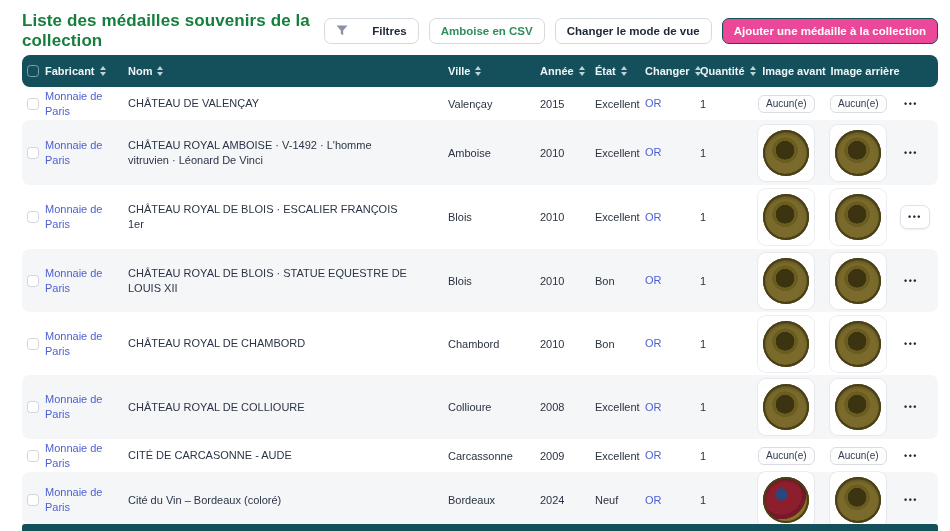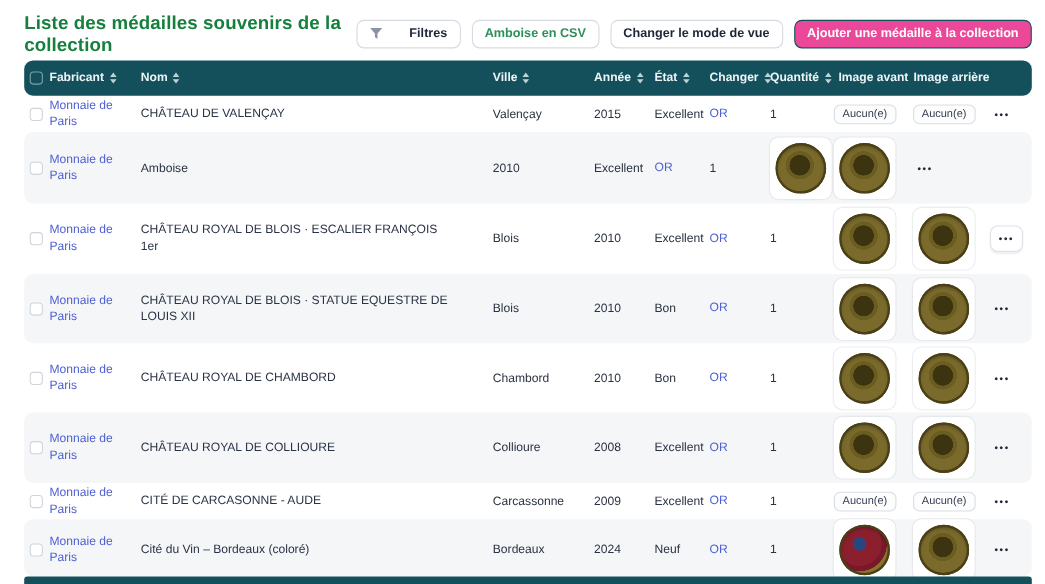--- a/index.html
+++ b/index.html
@@ -213,20 +213,21 @@
         </div>
         <div class="cell-center">
           <button class="actions-btn">•••</button>
         </div>
       </div>
       <div class="grid-row row h65 alt">
         <div class="cell">
           <input type="checkbox" style="">
         </div>
         <div class="cell fabricant-cell"><a class="link">Monnaie de Paris</a></div>
+        <div class="cell nom-cell">CHÂTEAU ROYAL AMBOISE · V-1492 · L'homme vitruvien · Léonard De Vinci</div>
         <div class="cell">Amboise</div>
         <div class="cell">2010</div>
         <div class="cell">Excellent</div>
         <div class="cell"><a class="link">OR</a></div>
         <div class="cell">1</div>
         <div class="cell-center">
           <div class="medal-card">
             <div class="coin coin-gold"></div>
           </div>
         </div>

